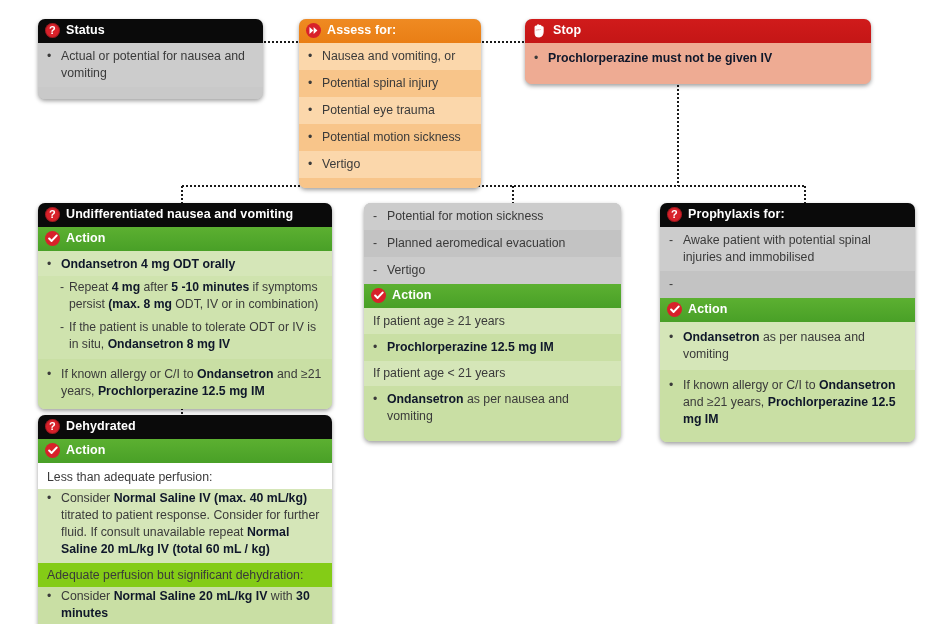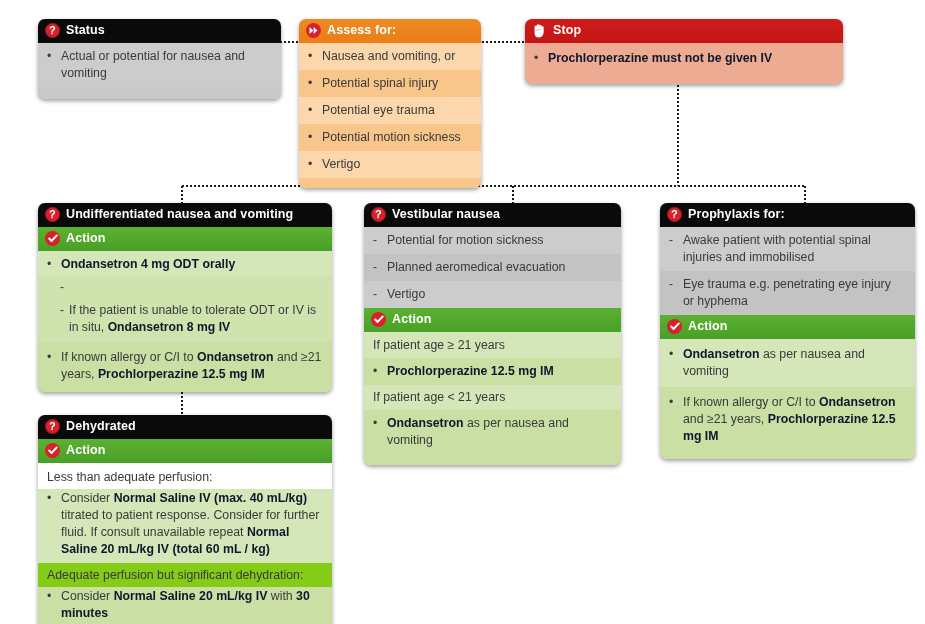--- a/index.html
+++ b/index.html
@@ -101,21 +101,21 @@
   <div class="dotH" style="left:481px;top:41px;width:44px;"></div>
 
   <div class="dotV" style="left:677px;top:76px;height:110px;"></div>
   <div class="dotH" style="left:181px;top:185px;width:624px;"></div>
   <div class="dotV" style="left:181px;top:185px;height:20px;"></div>
   <div class="dotV" style="left:512px;top:185px;height:20px;"></div>
   <div class="dotV" style="left:804px;top:185px;height:20px;"></div>
 
   <div class="dotV" style="left:181px;top:391px;height:24px;"></div>
 
-  <div class="card" style="left:38px;top:19px;width:243px;">
+  <div class="card" style="left:38px;top:19px;width:225px;">
     <div class="hdr black">
       <span class="ico q"></span>
       <span class="label">Status</span>
     </div>
     <div class="body gray">
       <div class="row alt-k-a">
         <span class="bullet">•</span>
         <span class="txt">Actual or potential for nausea and vomiting</span>
       </div>
       <div style="height:12px;background:#c9c9c9;"></div>
@@ -150,21 +150,21 @@
         <span class="txt">Potential motion sickness</span>
       </div>
       <div class="row alt-o-a">
         <span class="bullet">•</span>
         <span class="txt">Vertigo</span>
       </div>
       <div style="height:10px;background:#f8c58a;"></div>
     </div>
   </div>
 
-  <div class="card" style="left:525px;top:19px;width:318px;">
+  <div class="card" style="left:525px;top:19px;width:346px;">
     <div class="hdr red">
       <span class="ico" style="background:transparent;">
         <svg width="13" height="14" viewBox="0 0 13 14" aria-hidden="true">
           <path d="M2.1 6.2V3.0c0-.55.45-1 1-1s1 .45 1 1v2.6M4.1 5.6V1.9c0-.55.45-1 1-1s1 .45 1 1v3.6M6.1 5.6V2.2c0-.55.45-1 1-1s1 .45 1 1v3.4M8.1 6.0V3.6c0-.5.45-.9 1-.9s1 .4 1 .9v4.3c0 3.0-1.6 5.0-4.0 5.0-2.3 0-4.0-1.6-4.0-4.0V6.2" fill="#ffffff" stroke="#ffffff" stroke-width="1.1" stroke-linejoin="round" stroke-linecap="round"></path>
         </svg>
       </span>
       <span class="label">Stop</span>
     </div>
     <div class="body salmon">
       <div class="row" style="background:#eeab93;padding-top:7px;padding-bottom:7px;">
@@ -188,20 +188,21 @@
       </span>
       <span class="label">Action</span>
     </div>
     <div class="body green">
       <div class="row alt-g-a" style="padding-bottom:3px;">
         <span class="bullet">•</span>
         <span class="txt"><b>Ondansetron 4 mg ODT orally</b></span>
       </div>
       <div class="sub alt-g-a">
         <span class="bullet">-</span>
+        <span class="txt"><span>Repeat </span><b>4 mg</b><span> after </span><b>5 -10 minutes</b><span> if symptoms persist </span><b>(max. 8 mg</b><span> ODT, IV or in combination)</span></span>
       </div>
       <div class="sub alt-g-a" style="padding-bottom:6px;">
         <span class="bullet">-</span>
         <span class="txt"><span>If the patient is unable to tolerate ODT or IV is in situ, </span><b>Ondansetron 8 mg IV</b></span>
       </div>
       <div class="row alt-g-b" style="padding-top:7px;padding-bottom:9px;">
         <span class="bullet">•</span>
         <span class="txt"><span>If known allergy or C/I to </span><b>Ondansetron</b><span> and ≥21 years, </span><b>Prochlorperazine 12.5 mg IM</b></span>
       </div>
     </div>
@@ -232,24 +233,20 @@
         <span>Adequate perfusion but significant dehydration:</span>
       </div>
       <div class="row alt-g-b" style="padding-top:1px;padding-bottom:11px;">
         <span class="bullet">•</span>
         <span class="txt"><span>Consider </span><b>Normal Saline 20 mL/kg IV</b><span> with </span><b>30 minutes</b></span>
       </div>
     </div>
   </div>
 
   <div class="card" style="left:364px;top:203px;width:257px;">
-    <div class="hdr black">
-      <span class="ico q"></span>
-      <span class="label">Vestibular nausea</span>
-    </div>
     <div class="body gray">
       <div class="row alt-k-a">
         <span class="bullet">-</span>
         <span class="txt">Potential for motion sickness</span>
       </div>
       <div class="row alt-k-b">
         <span class="bullet">-</span>
         <span class="txt">Planned aeromedical evacuation</span>
       </div>
       <div class="row alt-k-a">
@@ -288,21 +285,20 @@
       <span class="ico q"></span>
       <span class="label">Prophylaxis for:</span>
     </div>
     <div class="body gray">
       <div class="row alt-k-a">
         <span class="bullet">-</span>
         <span class="txt">Awake patient with potential spinal injuries and immobilised</span>
       </div>
       <div class="row alt-k-b">
         <span class="bullet">-</span>
-        <span class="txt">Eye trauma e.g. penetrating eye injury or hyphema</span>
       </div>
     </div>
     <div class="hdr green">
       <span class="ico chk">
         <svg width="10" height="9" viewBox="0 0 10 9" aria-hidden="true">
           <polyline points="1.2,4.6 3.6,6.9 8.6,1.6" fill="none" stroke="#ffffff" stroke-width="2.1" stroke-linecap="round" stroke-linejoin="round"></polyline>
         </svg>
       </span>
       <span class="label">Action</span>
     </div>

